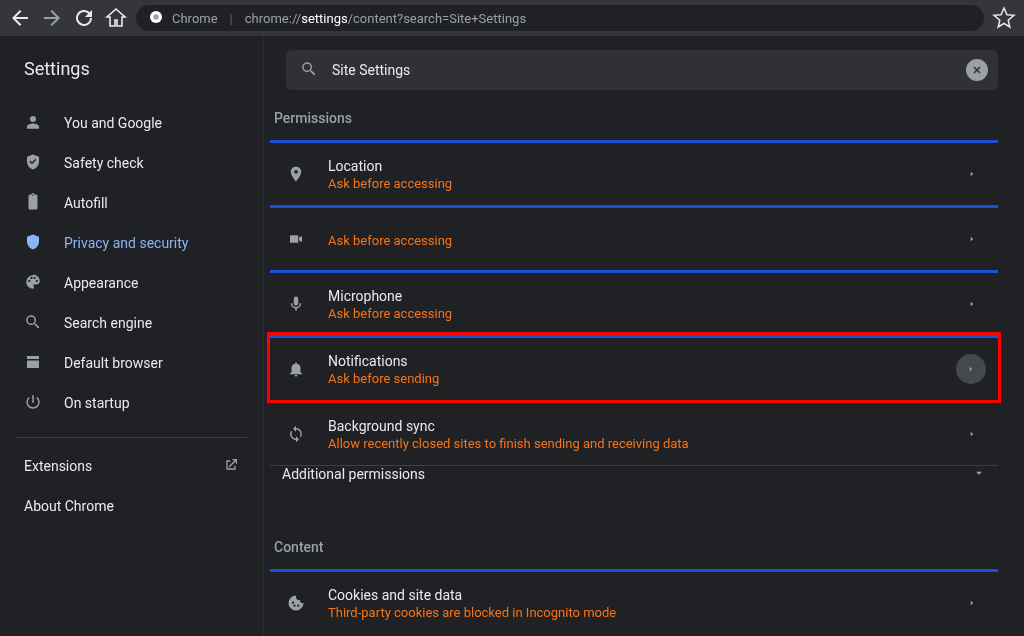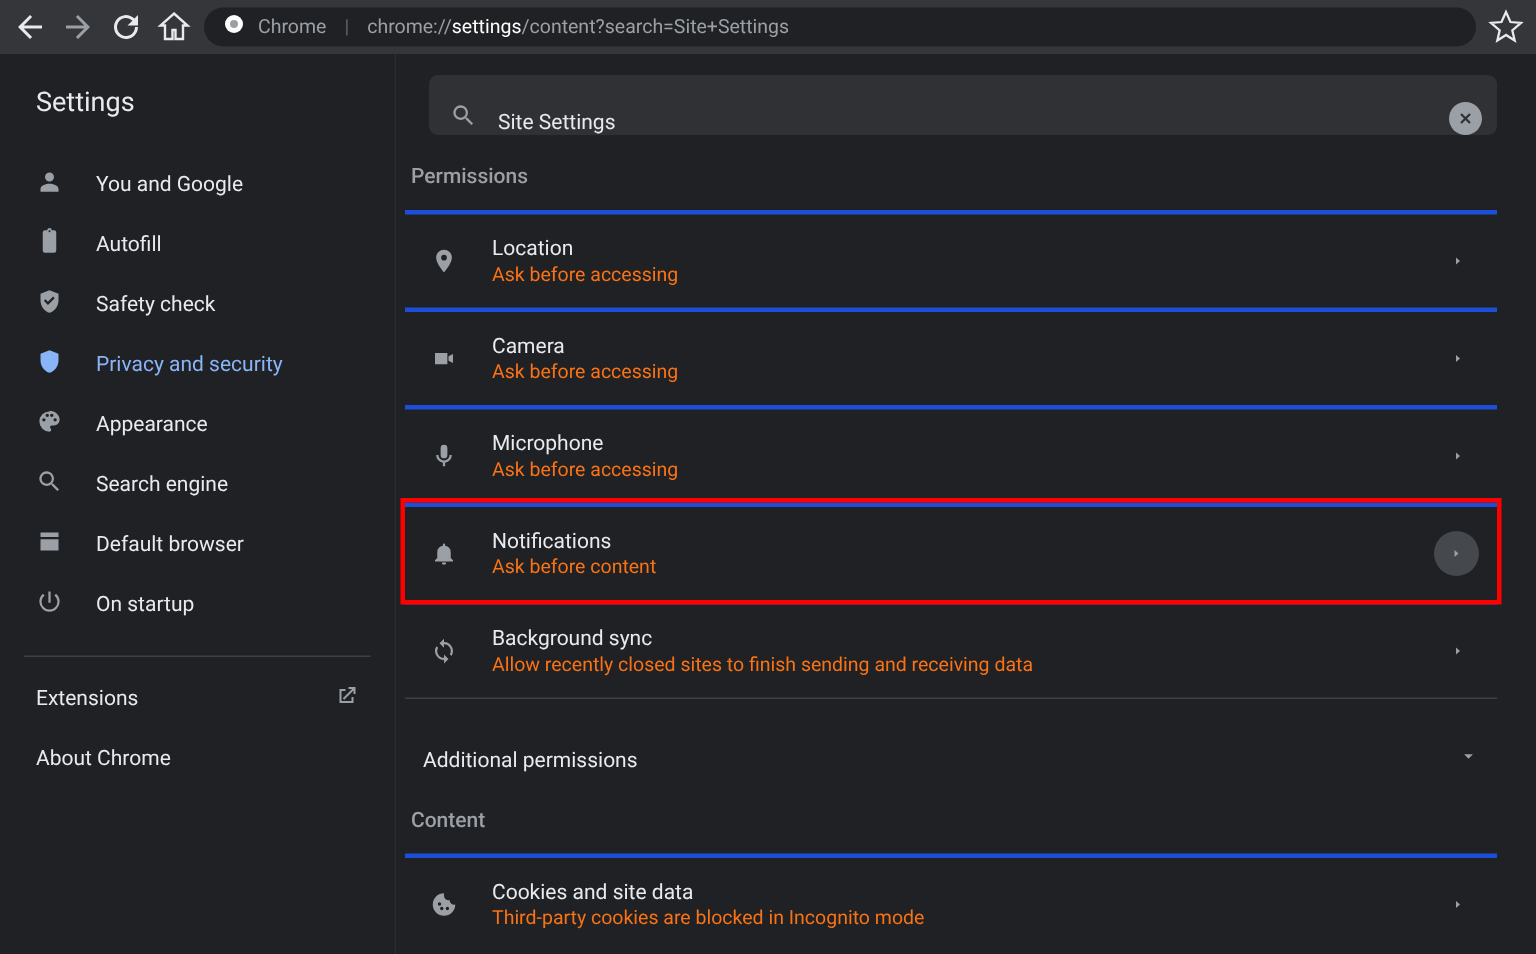--- a/index.html
+++ b/index.html
@@ -75,21 +75,21 @@
     .main {
       flex: 1;
       background: #202124;
       padding: 0 20px 0 0;
     }
     .search-bar {
       margin: 14px 6px 14px 22px;
       height: 40px;
       background: #303134;
       border-radius: 6px;
-      display: flex; align-items: flex-end;
+      display: flex; align-items: center;
       padding: 0 10px 0 14px;
       gap: 14px;
       color: #e8eaed; font-size: 14px;
     }
     .search-bar .s-icon svg { width: 18px; height: 18px; fill: #9aa0a6; }
     .search-bar .s-text { flex: 1; }
     .search-bar .close-btn {
       width: 22px; height: 22px; border-radius: 50%;
       background: #9aa0a6; display: flex; align-items: center; justify-content: center;
     }
@@ -124,21 +124,21 @@
     }
 
     .highlighted {
       outline: 3px solid #ff0000;
       outline-offset: 0;
       justify-content: flex-end;
     }
 
     .subheading-row {
       height: 50px;
-      display: flex; align-items: flex-end; justify-content: space-between;
+      display: flex; align-items: flex-start; justify-content: space-between;
       padding: 0 12px;
       font-size: 14px; color: #e8eaed;
       border-top: 1px solid #3c4043;
     }
     .subheading-row .chev svg { width: 14px; height: 14px; fill: #9aa0a6; }
   </style>
 </head>
 <body>
 
 <div class="toolbar">
@@ -187,29 +187,29 @@
     <div class="side-title">Settings</div>
     <div class="side-list">
       <div class="side-item">
         <span class="icon"><svg viewBox="0 0 24 24">
               <path d="M12 12a4 4 0 1 0-4-4 4 4 0 0 0 4 4zm0 2c-3 0-8 1.5-8 4.5V21h16v-2.5c0-3-5-4.5-8-4.5z"></path>
             </svg></span>
         <span>You and Google</span>
       </div>
       <div class="side-item">
         <span class="icon"><svg viewBox="0 0 24 24">
+              <path d="M12 2 4 5v6c0 5 3.4 9.7 8 11 4.6-1.3 8-6 8-11V5zM10.6 15 7 11.4l1.4-1.4 2.2 2.2 4.6-4.6L16.6 9z"></path>
+            </svg></span>
+        <span>Safety check</span>
+      </div>
+      <div class="side-item">
+        <span class="icon"><svg viewBox="0 0 24 24">
               <path d="M16 2h-2a2 2 0 0 0-4 0H8a2 2 0 0 0-2 2v16a2 2 0 0 0 2 2h8a2 2 0 0 0 2-2V4a2 2 0 0 0-2-2zm-4 0a.9.9 0 1 1-.9.9A.9.9 0 0 1 12 2z"></path>
             </svg></span>
         <span>Autofill</span>
-      </div>
-      <div class="side-item">
-        <span class="icon"><svg viewBox="0 0 24 24">
-              <path d="M12 2 4 5v6c0 5 3.4 9.7 8 11 4.6-1.3 8-6 8-11V5zM10.6 15 7 11.4l1.4-1.4 2.2 2.2 4.6-4.6L16.6 9z"></path>
-            </svg></span>
-        <span>Safety check</span>
       </div>
       <div class="side-item active">
         <span class="icon"><svg viewBox="0 0 24 24">
               <path d="M12 2 4 5v6c0 5 3.4 9.7 8 11 4.6-1.3 8-6 8-11V5z"></path>
             </svg></span>
         <span>Privacy and security</span>
       </div>
       <div class="side-item">
         <span class="icon"><svg viewBox="0 0 24 24">
               <path d="M12 3a9 9 0 0 0 0 18c1 0 1.5-.8 1.5-1.6 0-.5-.2-.9-.5-1.2-.3-.3-.5-.7-.5-1.2 0-.9.8-1.5 1.8-1.5H16a5 5 0 0 0 5-5c0-4.4-4-8-9-8zM7 12a1.5 1.5 0 1 1 1.5-1.5A1.5 1.5 0 0 1 7 12zm3-4a1.5 1.5 0 1 1 1.5-1.5A1.5 1.5 0 0 1 10 8zm4 0a1.5 1.5 0 1 1 1.5-1.5A1.5 1.5 0 0 1 14 8zm3 4a1.5 1.5 0 1 1 1.5-1.5A1.5 1.5 0 0 1 17 12z"></path>
@@ -280,21 +280,20 @@
           </span>
       </div>
 
       <div class="perm-row">
         <span class="perm-icon">
             <svg viewBox="0 0 24 24">
               <path d="M4 7h11v10H4zM16 10l4-2v8l-4-2z"></path>
             </svg>
           </span>
         <div class="perm-text">
-          <div class="t1">Camera</div>
           <div class="t2">Ask before accessing</div>
         </div>
         <span class="perm-arrow">
             <svg viewBox="0 0 24 24">
               <path d="M8 5l8 7-8 7z"></path>
             </svg>
           </span>
       </div>
 
       <div class="perm-row">
@@ -315,21 +314,21 @@
       </div>
 
       <div class="perm-row highlighted">
         <span class="perm-icon">
             <svg viewBox="0 0 24 24">
               <path d="M12 22a2 2 0 0 0 2-2h-4a2 2 0 0 0 2 2zm6-6V11a6 6 0 0 0-5-5.9V4a1 1 0 0 0-2 0v1.1A6 6 0 0 0 6 11v5l-2 2v1h16v-1z"></path>
             </svg>
           </span>
         <div class="perm-text">
           <div class="t1">Notifications</div>
-          <div class="t2">Ask before content</div>
+          <div class="t2">Ask before sending</div>
         </div>
         <span class="perm-arrow circle">
             <svg viewBox="0 0 24 24">
               <path d="M8 5l8 7-8 7z"></path>
             </svg>
           </span>
       </div>
 
       <div class="perm-row">
         <span class="perm-icon">

